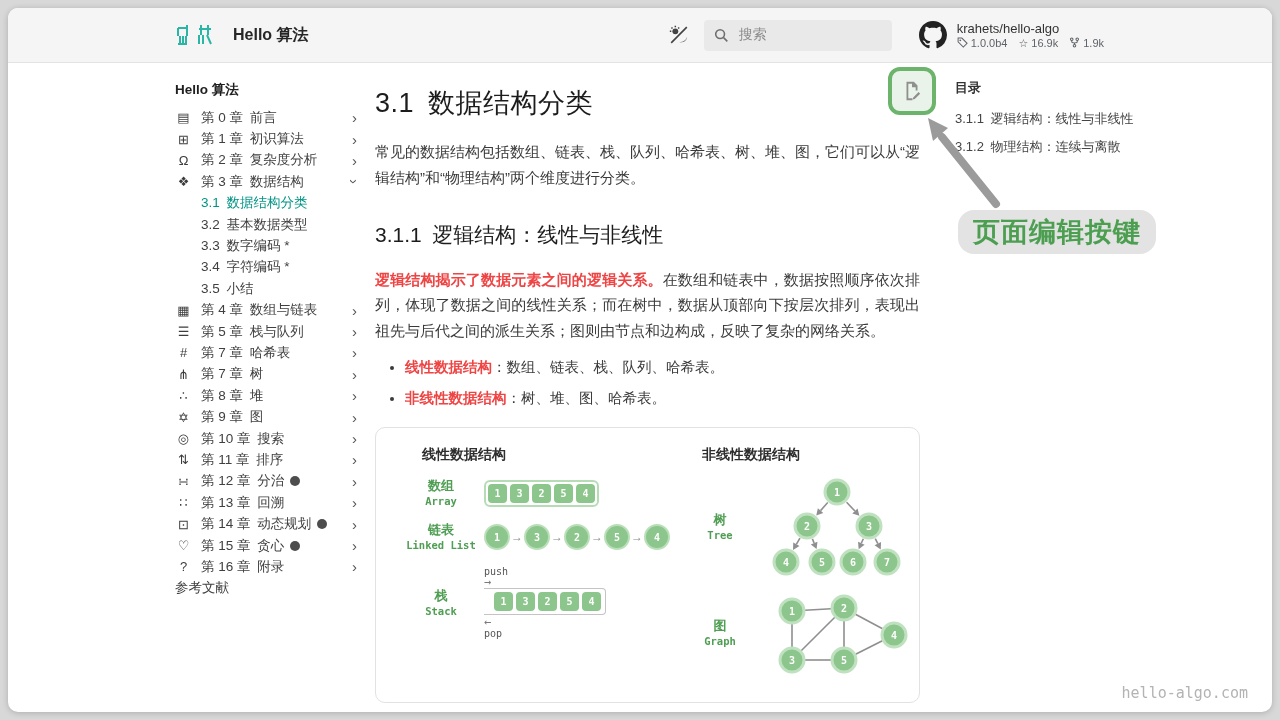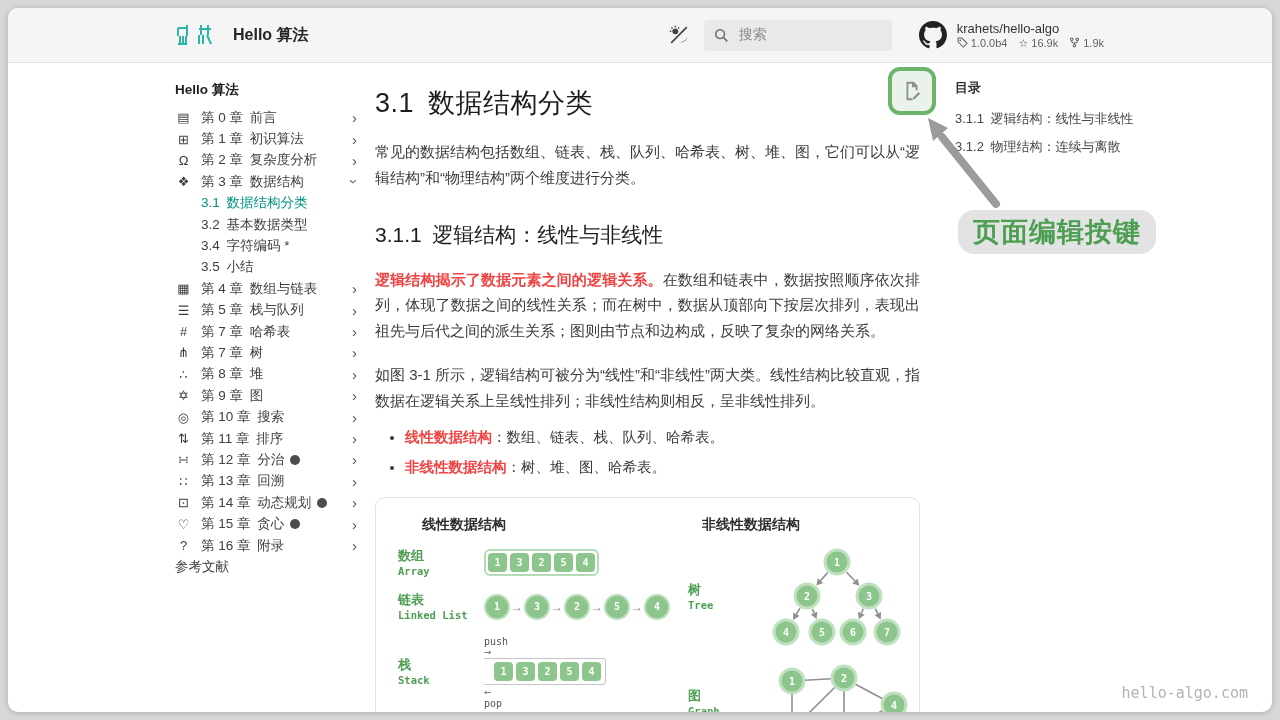--- a/index.html
+++ b/index.html
@@ -53,21 +53,21 @@
 
   
   .fig{margin:16px 0 0 0;width:545px;box-sizing:border-box;border:1px solid #e2e2e2;
     border-radius:10px;background:#fff;display:flex;position:relative;
     padding:16px 6px 12px 22px;}
   .fig-col.left{width:290px;flex:none;}
   .fig-col.right{width:220px;flex:none;}
   .fig-title{font-size:14px;font-weight:bold;color:#2e2e2e;margin:2px 0 14px 24px;}
   .fig-col.right .fig-title{margin-left:14px;}
   .fig-row{display:flex;align-items:center;margin-bottom:14px;}
-  .fig-label{width:86px;flex:none;}
+  .fig-label{width:86px;flex:none;text-align:center;}
   .fig-col.right .fig-label{width:64px;}
   .fig-label .zh{font-size:13px;font-weight:bold;color:#4f9e53;line-height:16px;}
   .fig-label .en{font-size:10.5px;font-weight:bold;color:#4f9e53;
     font-family:"DejaVu Sans Mono",monospace;line-height:14px;}
   .cell{width:19px;height:19px;border-radius:4px;background:#8cc68c;color:#fff;
     display:flex;align-items:center;justify-content:center;
     font:bold 10px "DejaVu Sans Mono",monospace;flex:none;}
   .array-box{display:flex;gap:3px;border:2px solid #b5dcb5;border-radius:6px;padding:2px;}
   .ll-chain{display:flex;align-items:center;}
   .ll-node{width:22px;height:22px;border-radius:50%;background:#8cc68c;border:2.5px solid #b9dfb9;
@@ -177,20 +177,21 @@
             <span class="nav-lbl">第 2 章 复杂度分析</span>
             <span class="nav-chev">›</span>
           </div>
           <div class="nav-row">
             <span class="nav-ico">❖</span>
             <span class="nav-lbl">第 3 章 数据结构</span>
             <span class="nav-chev down">›</span>
           </div>
           <div class="nav-sub active">3.1 数据结构分类</div>
           <div class="nav-sub">3.2 基本数据类型</div>
+          <div class="nav-sub">3.3 数字编码 *</div>
           <div class="nav-sub">3.4 字符编码 *</div>
           <div class="nav-sub">3.5 小结</div>
           <div class="nav-row">
             <span class="nav-ico">▦</span>
             <span class="nav-lbl">第 4 章 数组与链表</span>
             <span class="nav-chev">›</span>
           </div>
           <div class="nav-row">
             <span class="nav-ico">☰</span>
             <span class="nav-lbl">第 5 章 栈与队列</span>
@@ -264,21 +265,20 @@
           <path fill="#8f8f8f" d="M6 2h8l4 4v5.5h-2V8h-4V4H8v16h4.5v2H6V2z"></path>
           <g fill="#8f8f8f">
               <path d="M13.3 19.1l5.9-5.9 1.7 1.7-5.9 5.9-2.2.5.5-2.2z"></path>
             </g>
         </svg>
       </button>
       <h1>3.1 数据结构分类</h1>
       <p>常见的数据结构包括数组、链表、栈、队列、哈希表、树、堆、图，它们可以从“逻辑结构”和“物理结构”两个维度进行分类。</p>
       <h2>3.1.1 逻辑结构：线性与非线性</h2>
       <p><strong>逻辑结构揭示了数据元素之间的逻辑关系。</strong><span>在数组和链表中，数据按照顺序依次排列，体现了数据之间的线性关系；而在树中，数据从顶部向下按层次排列，表现出祖先与后代之间的派生关系；图则由节点和边构成，反映了复杂的网络关系。</span></p>
-      <p>如图 3-1 所示，逻辑结构可被分为“线性”和“非线性”两大类。线性结构比较直观，指数据在逻辑关系上呈线性排列；非线性结构则相反，呈非线性排列。</p>
       <ul>
         <li><strong>线性数据结构</strong><span>：数组、链表、栈、队列、哈希表。</span></li>
         <li><strong>非线性数据结构</strong><span>：树、堆、图、哈希表。</span></li>
       </ul>
 
       <figure class="fig">
         <div class="fig-col left">
           <div class="fig-title">线性数据结构</div>
           <div class="fig-row">
             <div class="fig-label">

